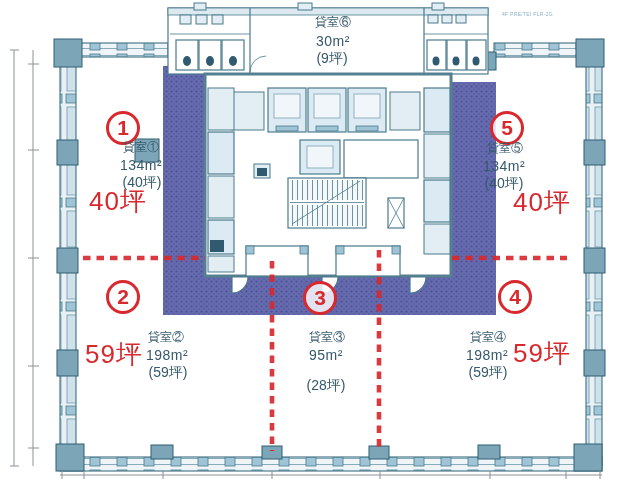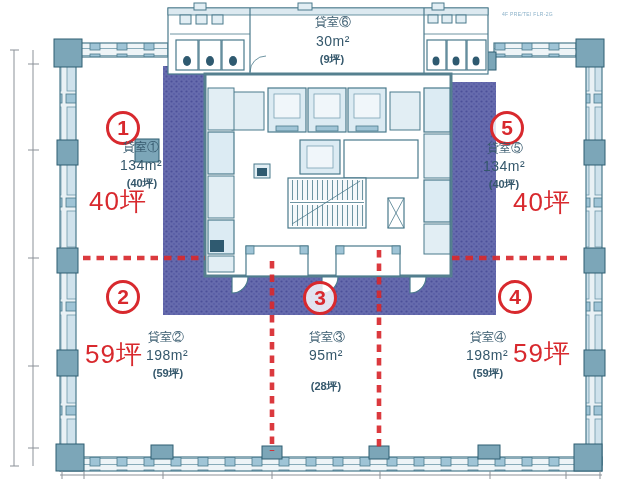--- a/index.html
+++ b/index.html
@@ -24,21 +24,21 @@
   .thin{stroke:#4a7a8c;stroke-width:.8;fill:none;}
   .sq{fill:#9fc4d6;stroke:#4a7a8c;stroke-width:.8;}
   .dark{fill:#2f5a70;}
   .dim{stroke:#8b9198;stroke-width:1;}
   .redline{stroke:var(--red);stroke-width:4.6;stroke-dasharray:7.5 6;fill:none;opacity:.92;}
 
   
   .lbl{position:absolute;transform:translate(-50%,-50%);white-space:nowrap;color:#35586c;}
   .name{font-size:12px;text-align:center;}
   .area{font-size:14px;letter-spacing:.5px;}
-  .tsubo{font-size:11px;font-weight:bold;}
+  .tsubo{font-size:14px;}
   .big{font-size:26px;font-weight:normal;color:var(--red);letter-spacing:1px;}
   .c{position:absolute;width:34px;height:34px;box-sizing:border-box;border:3px solid var(--red);
      border-radius:50%;background:rgba(255,255,255,.82);color:var(--red);font-weight:bold;
      font-size:21px;display:flex;align-items:center;justify-content:center;}
   .anno{position:absolute;left:502px;top:11px;font-size:5px;color:#8ab0c8;letter-spacing:.3px;}
 </style>
 </head>
 <body>
 
 <div class="stage">

